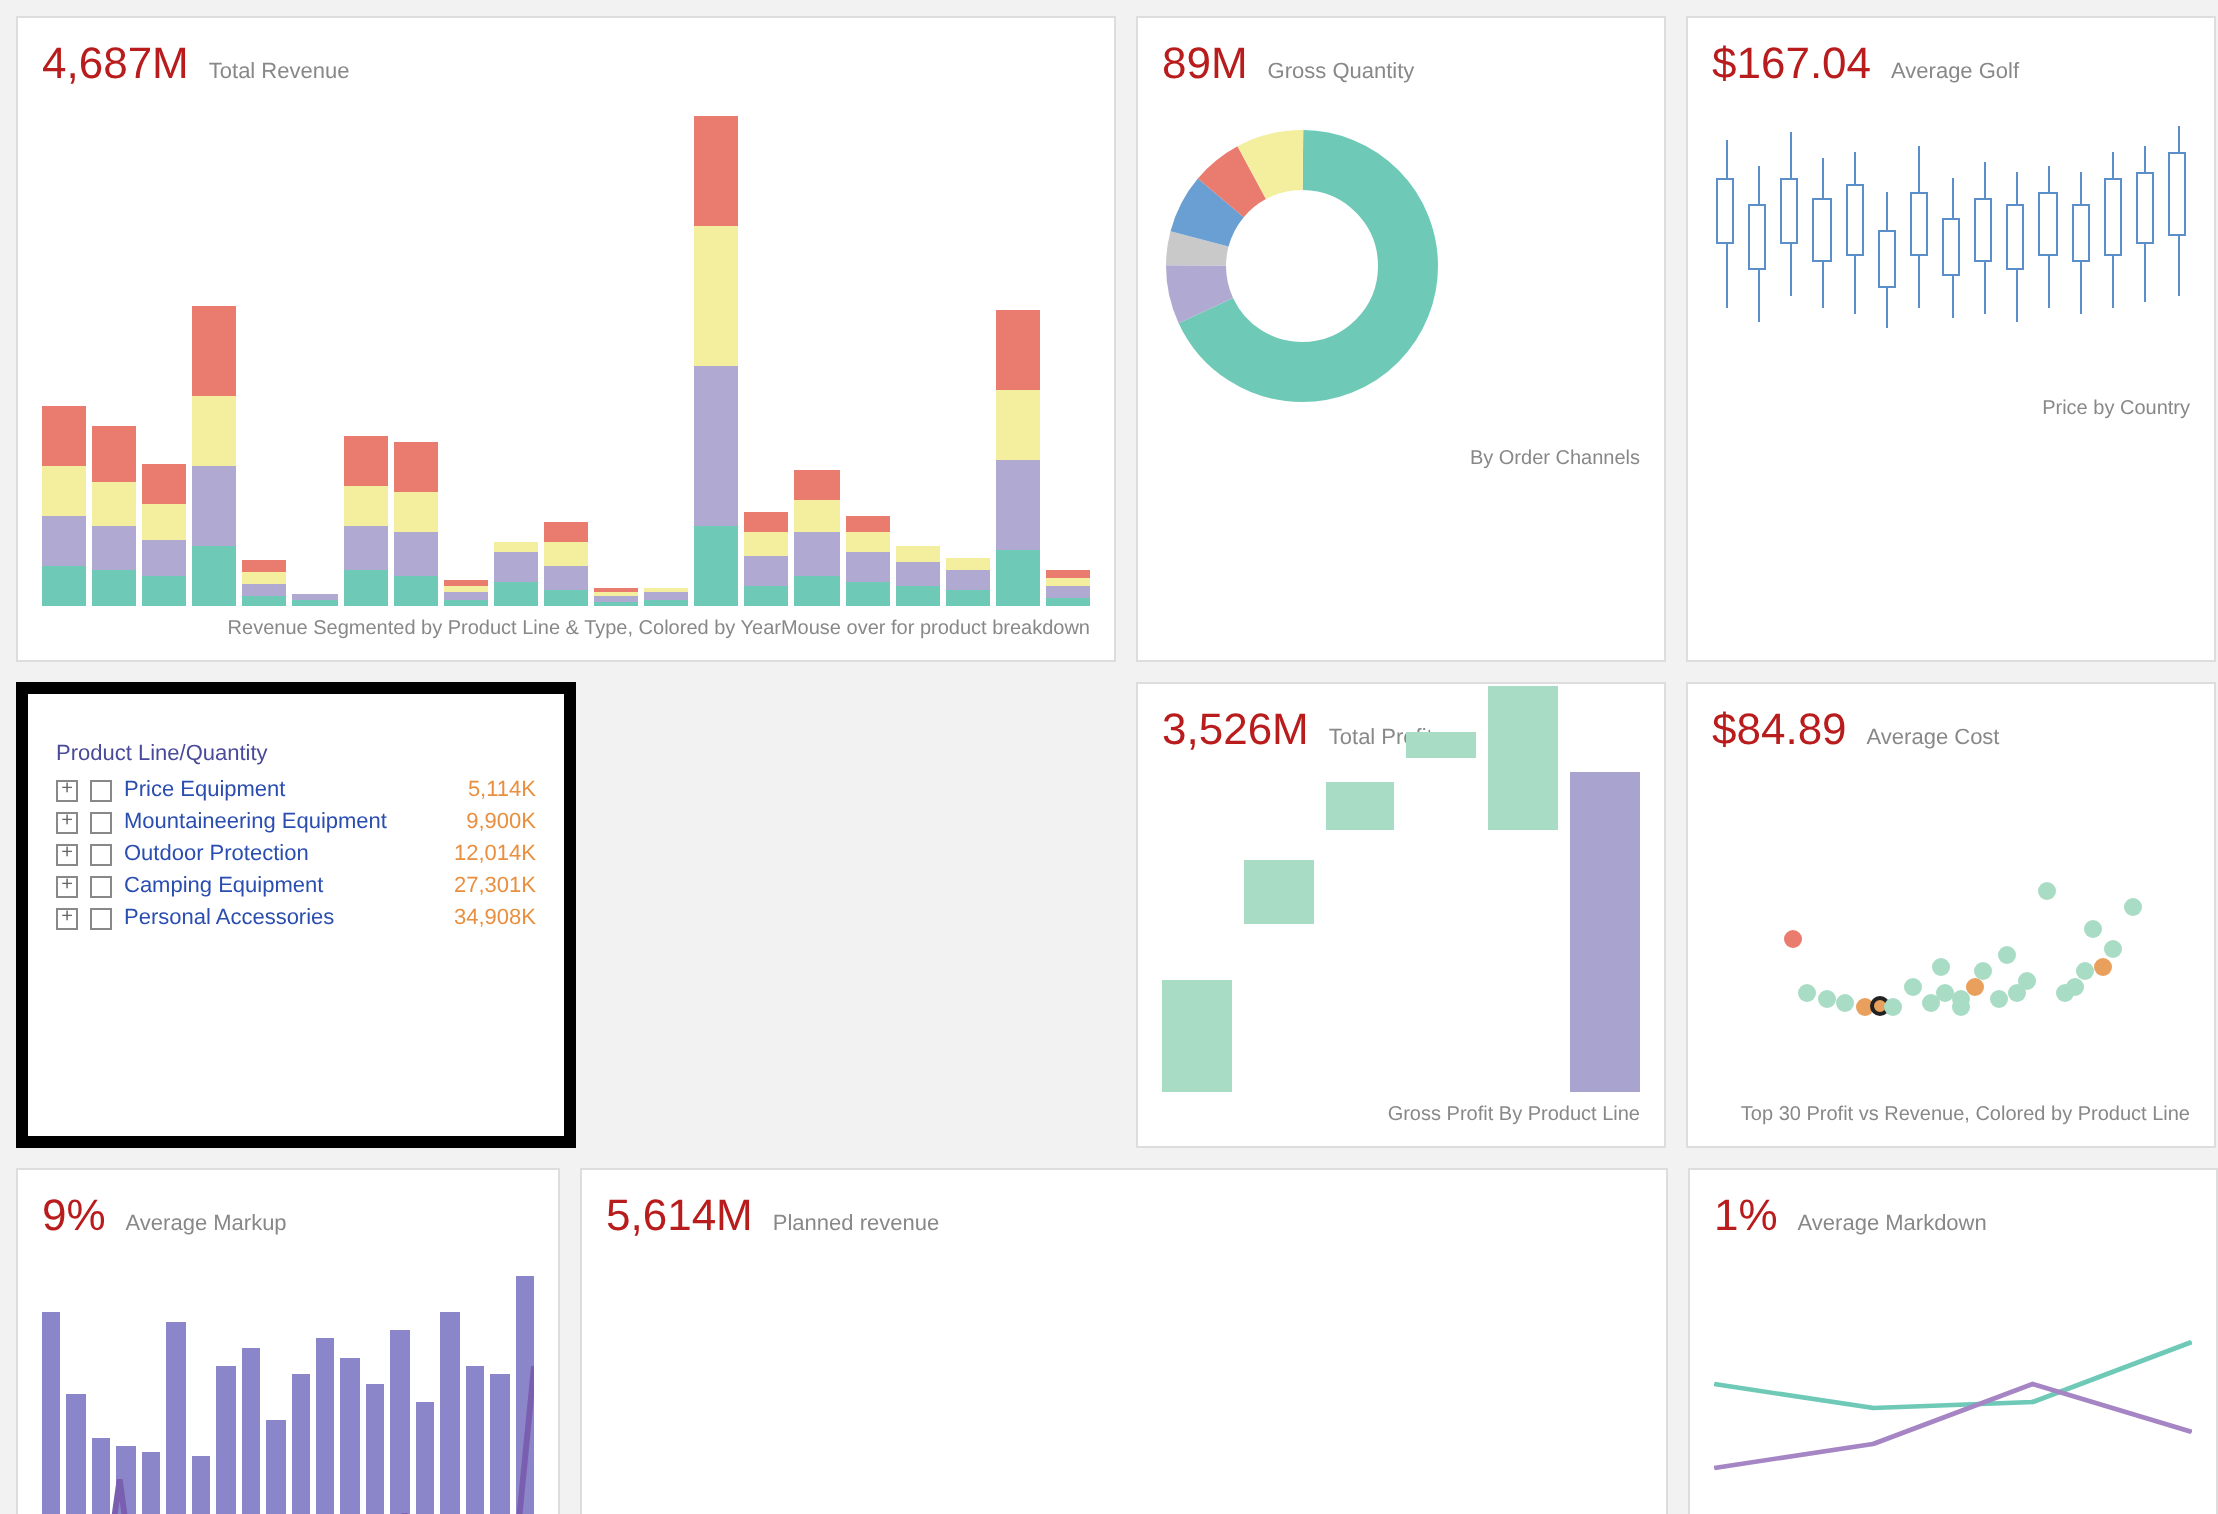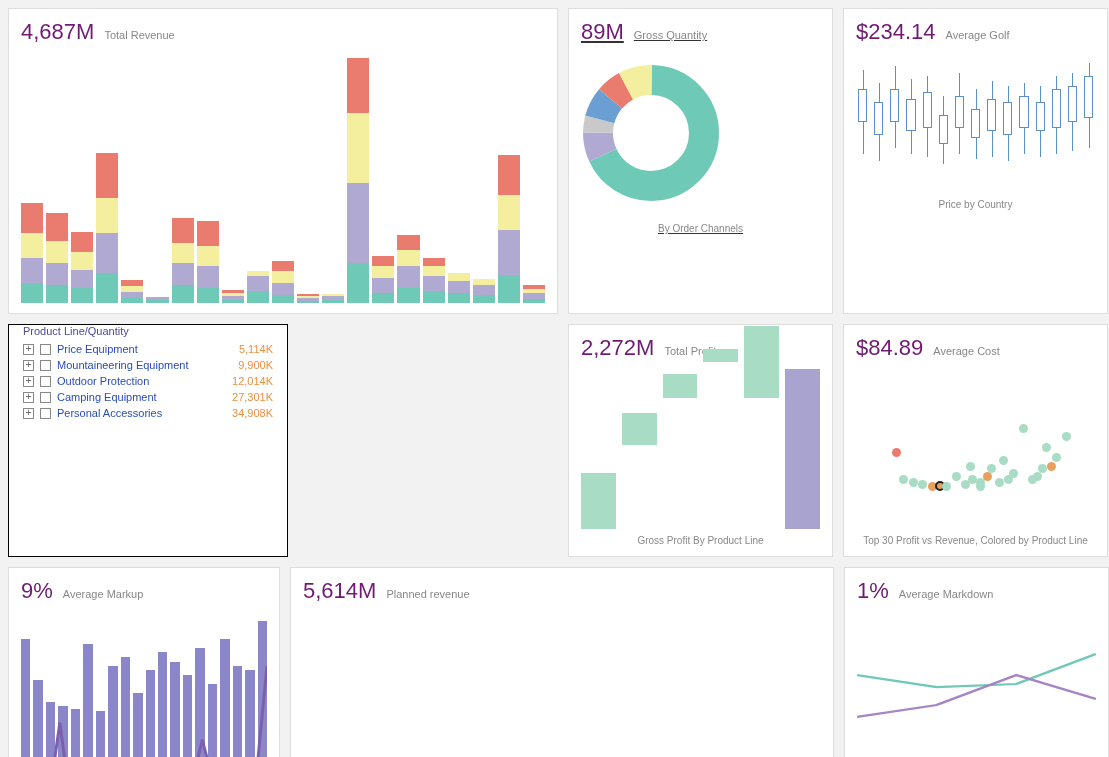--- a/index.html
+++ b/index.html
@@ -1,41 +1,41 @@
 <!DOCTYPE html>
 <html><head>
 <meta charset="utf-8">
 <style>
 * { box-sizing: border-box; margin: 0; padding: 0; }
 body { font-family: Arial, sans-serif; background: #f2f2f2; padding: 8px; color: #333; }
 .dashboard { display: grid; grid-template-columns: 550px 265px 265px; gap: 10px; }
 .card { background: #fff; border: 1px solid #ddd; padding: 10px 12px; position: relative; }
 .card-header { display: flex; align-items: baseline; gap: 10px; margin-bottom: 8px; }
-.card-value { font-size: 22px; font-weight: 400; color: #701a75; }
+.card-value { font-size: 22px; font-weight: 400; color: #b91c1c; }
 .card-label { font-size: 11px; color: #888; }
-.card-footer { font-size: 10px; color: #888; margin-top: 6px; display: flex; justify-content: center; }
+.card-footer { font-size: 10px; color: #888; margin-top: 6px; display: flex; justify-content: flex-end; }
 .chart-area { position: relative; }
 
 
 .stacked-bars { display: flex; align-items: flex-end; gap: 3px; height: 250px; }
 .stacked-bar { flex: 1; display: flex; flex-direction: column-reverse; }
 .seg { width: 100%; }
 .c-teal { background: #6ec9b7; }
 .c-lav { background: #b0aad3; }
 .c-yellow { background: #f3ef9f; }
 .c-coral { background: #ea7b6f; }
 
 
 .filter-row { display: grid; grid-template-columns: 280px 1fr; gap: 10px; }
 .filter-card { background: #fff; border: 1px solid #ddd; padding: 12px; }
 .slider-wrap { padding: 20px 10px 0; }
 .slider-track { height: 14px; background: linear-gradient(#e8e8e8,#ccc); border: 1px solid #aaa; border-radius: 2px; position: relative; margin-bottom: 4px; }
 .slider-handle { width: 10px; height: 20px; background: linear-gradient(#f8f8f8,#ddd); border: 1px solid #999; border-radius: 2px; position: absolute; top: -4px; }
 .slider-labels { display: flex; justify-content: space-between; font-size: 10px; color: #666; }
-.legend-card { background: #fff; border: 1px solid #000000; padding: 0 14px; font-size: 11px; }
+.legend-card { background: #fff; border: 6px solid #000000; padding: 24px 14px; font-size: 11px; }
 .legend-title { color: #4a4a9a; font-size: 11px; margin-bottom: 6px; }
 .legend-item { display: flex; align-items: center; gap: 6px; margin-bottom: 4px; }
 .legend-expand { width: 11px; height: 11px; border: 1px solid #888; display: flex; align-items: center; justify-content: center; font-size: 10px; line-height: 1; color: #666; }
 .legend-check { width: 11px; height: 11px; border: 1px solid #888; }
 .legend-label { color: #2a4db0; flex: 1; }
 .legend-val { color: #e89040; }
 
 
 .donut { width: 140px; height: 140px; margin: 10px auto; }
 
@@ -209,43 +209,47 @@
             <div class="seg c-coral" style="height: 40px;"></div>
           </div>
           <div class="stacked-bar">
             <div class="seg c-teal" style="height: 4px;"></div>
             <div class="seg c-lav" style="height: 6px;"></div>
             <div class="seg c-yellow" style="height: 4px;"></div>
             <div class="seg c-coral" style="height: 4px;"></div>
           </div>
         </div>
     </div>
-  </div>
-
-  <div class="card" style="grid-column:2; grid-row:1;text-decoration:underline;">
+    <div class="card-footer">
+      <span>Revenue Segmented by Product Line &amp; Type, Colored by Year</span>
+      <span>Mouse over for product breakdown</span>
+    </div>
+  </div>
+
+  <div class="card" style="grid-column:2; grid-row:1;">
     <div class="card-header">
       <span class="card-value">89M</span>
       <span class="card-label">Gross Quantity</span>
     </div>
     <svg class="donut" viewBox="0 0 42 42" id="donut-svg">
         <circle cx="21" cy="21" r="15.9" fill="none" stroke="#6ec9b7" stroke-width="9" stroke-dasharray="68 32" stroke-dashoffset="25"></circle>
         <circle cx="21" cy="21" r="15.9" fill="none" stroke="#b0aad3" stroke-width="9" stroke-dasharray="7.000000000000001 93" stroke-dashoffset="-43"></circle>
         <circle cx="21" cy="21" r="15.9" fill="none" stroke="#c9c9c9" stroke-width="9" stroke-dasharray="4 96" stroke-dashoffset="-50"></circle>
         <circle cx="21" cy="21" r="15.9" fill="none" stroke="#6a9fd4" stroke-width="9" stroke-dasharray="7.000000000000001 93" stroke-dashoffset="-54"></circle>
         <circle cx="21" cy="21" r="15.9" fill="none" stroke="#ea7b6f" stroke-width="9" stroke-dasharray="6 94" stroke-dashoffset="-61"></circle>
         <circle cx="21" cy="21" r="15.9" fill="none" stroke="#f3ef9f" stroke-width="9" stroke-dasharray="8 92" stroke-dashoffset="-67"></circle>
       </svg>
     <div class="card-footer">
         <span>By Order Channels</span>
       </div>
   </div>
 
   <div class="card" style="grid-column:3; grid-row:1;">
     <div class="card-header">
-      <span class="card-value">$234.14</span>
+      <span class="card-value">$167.04</span>
       <span class="card-label">Average Golf</span>
     </div>
     <div class="price-chart" id="price-chart">
         <div class="price-col">
           <div class="price-line" style="bottom: 30%; height: 65%;"></div>
           <div class="price-box" style="bottom: 55%; height: 25%;"></div>
         </div>
         <div class="price-col">
           <div class="price-line" style="bottom: 25%; height: 60%;"></div>
           <div class="price-box" style="bottom: 45%; height: 25%;"></div>
@@ -341,21 +345,21 @@
             <span class="legend-check"></span>
             <span class="legend-label">Personal Accessories</span>
             <span class="legend-val">34,908K</span>
           </div>
         </div>
     </div>
   </div>
 
   <div class="card" style="grid-column:2; grid-row:2;">
     <div class="card-header">
-      <span class="card-value">2,272M</span>
+      <span class="card-value">3,526M</span>
       <span class="card-label">Total Profit</span>
     </div>
     <div class="profit-bars" id="profit-bars">
         <div class="profit-bar" style="height: 35%; margin-bottom: 0%;"></div>
         <div class="profit-bar" style="height: 20%; margin-bottom: 35%;"></div>
         <div class="profit-bar" style="height: 15%; margin-bottom: 55%;"></div>
         <div class="profit-bar" style="height: 8%; margin-bottom: 70%;"></div>
         <div class="profit-bar" style="height: 45%; margin-bottom: 55%;"></div>
         <div class="profit-bar final" style="height: 100%; margin-bottom: 0%;"></div>
       </div>

